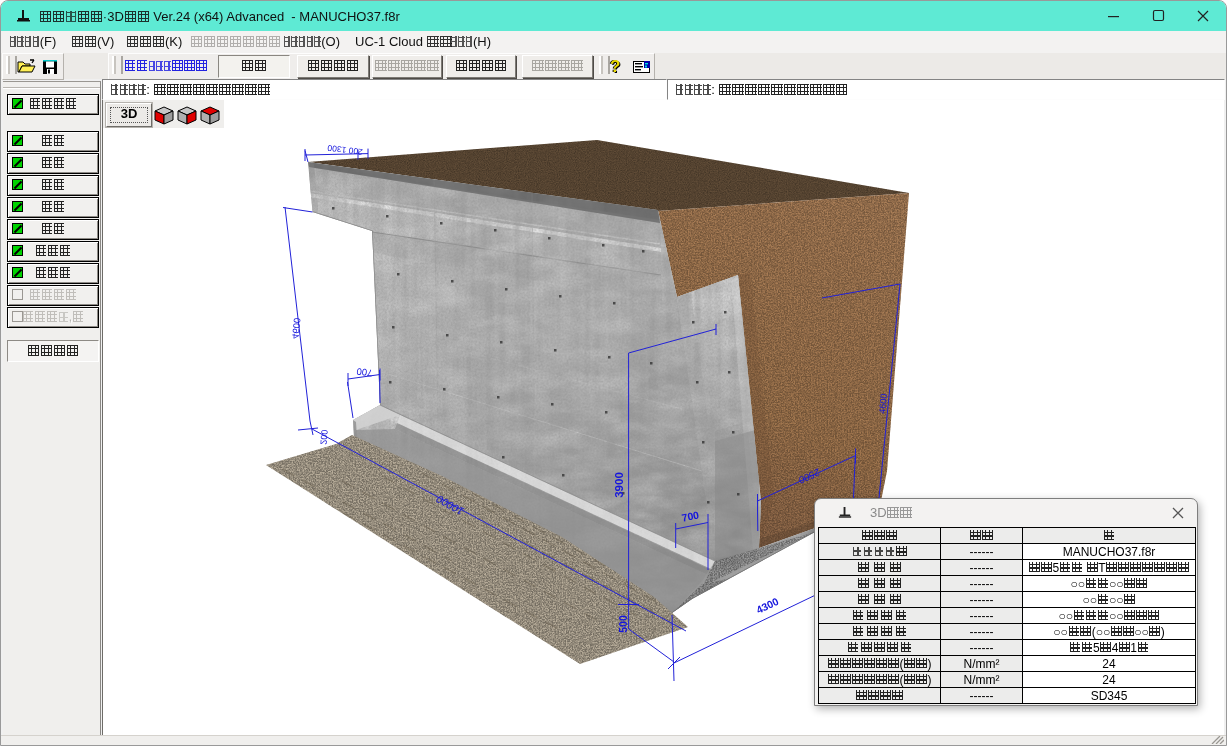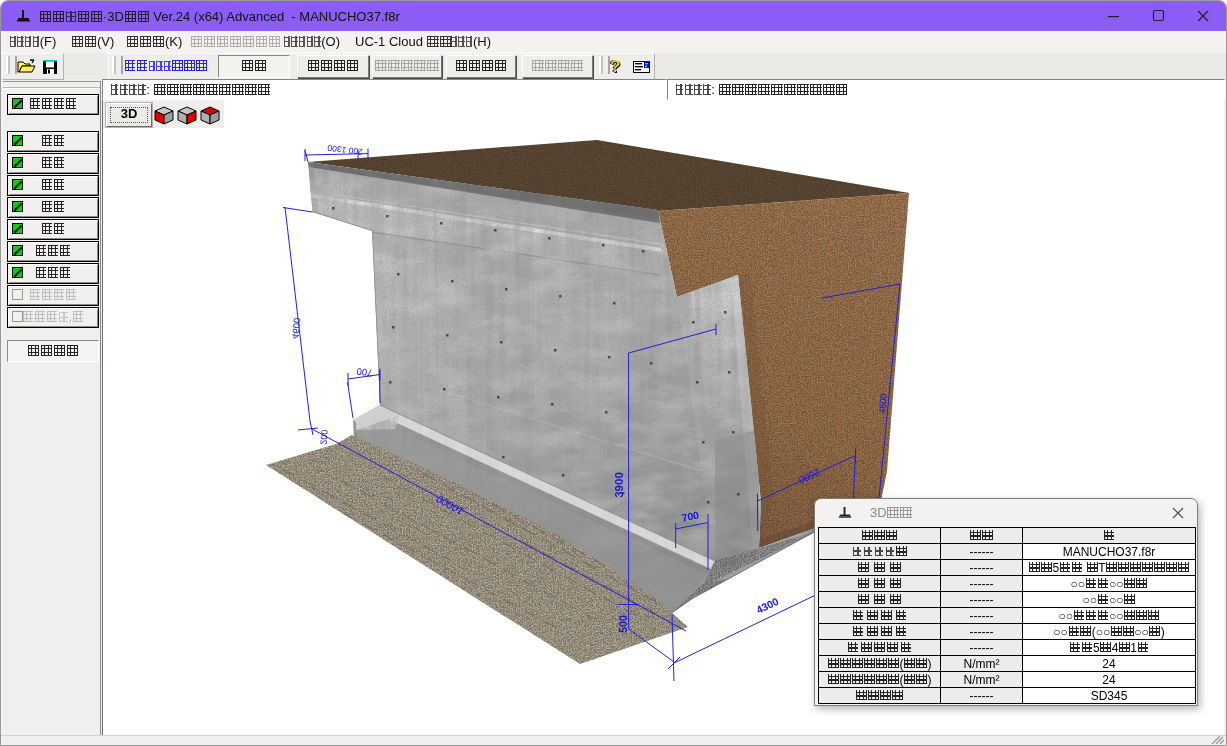--- a/index.html
+++ b/index.html
@@ -5,21 +5,21 @@
 body{font-family:"Liberation Sans",sans-serif;-webkit-font-smoothing:antialiased}
 #win{position:absolute;left:0;top:0;width:1225px;height:744px;border:1px solid #999;border-radius:8px 8px 0 0;overflow:hidden;background:#f0f0f0}
 
 .j{display:inline-block;width:.88em;height:.88em;margin:0 .06em;vertical-align:-.08em;
  background:repeating-linear-gradient(0deg,currentColor 0 1px,transparent 1px 3.5px),
  repeating-linear-gradient(90deg,currentColor 0 1px,transparent 1px 3.5px);opacity:.85}
 .a{display:inline-block;width:.72em;height:.8em;margin:0 .1em;vertical-align:-.06em;
  background:repeating-linear-gradient(0deg,currentColor 0 1px,transparent 1px 4.5px),
  repeating-linear-gradient(90deg,currentColor 0 1px,transparent 1px 4.5px);opacity:.7}
 
-#tbar{position:absolute;left:0;top:0;width:100%;height:30px;background:#8b5cf6}
+#tbar{position:absolute;left:0;top:0;width:100%;height:30px;background:#5eead4}
 #tbar .ttl{position:absolute;left:38px;top:8px;font-size:13px;color:#111;white-space:nowrap}
 #appico{position:absolute;left:14px;top:7px;width:17px;height:17px}
 .wbtn{position:absolute;top:0;width:45px;height:30px}
 #menu .a{width:.5em;margin:0 .045em}
 #tool .a{width:.55em;margin:0 .05em}
 .strip .a{width:.6em;margin:0 .05em}
 
 #menu{position:absolute;left:0;top:30px;width:100%;height:22px;background:#f3f2f1;font-size:13px;color:#111}
 #menu span.it{position:absolute;top:3px;white-space:nowrap}
 

